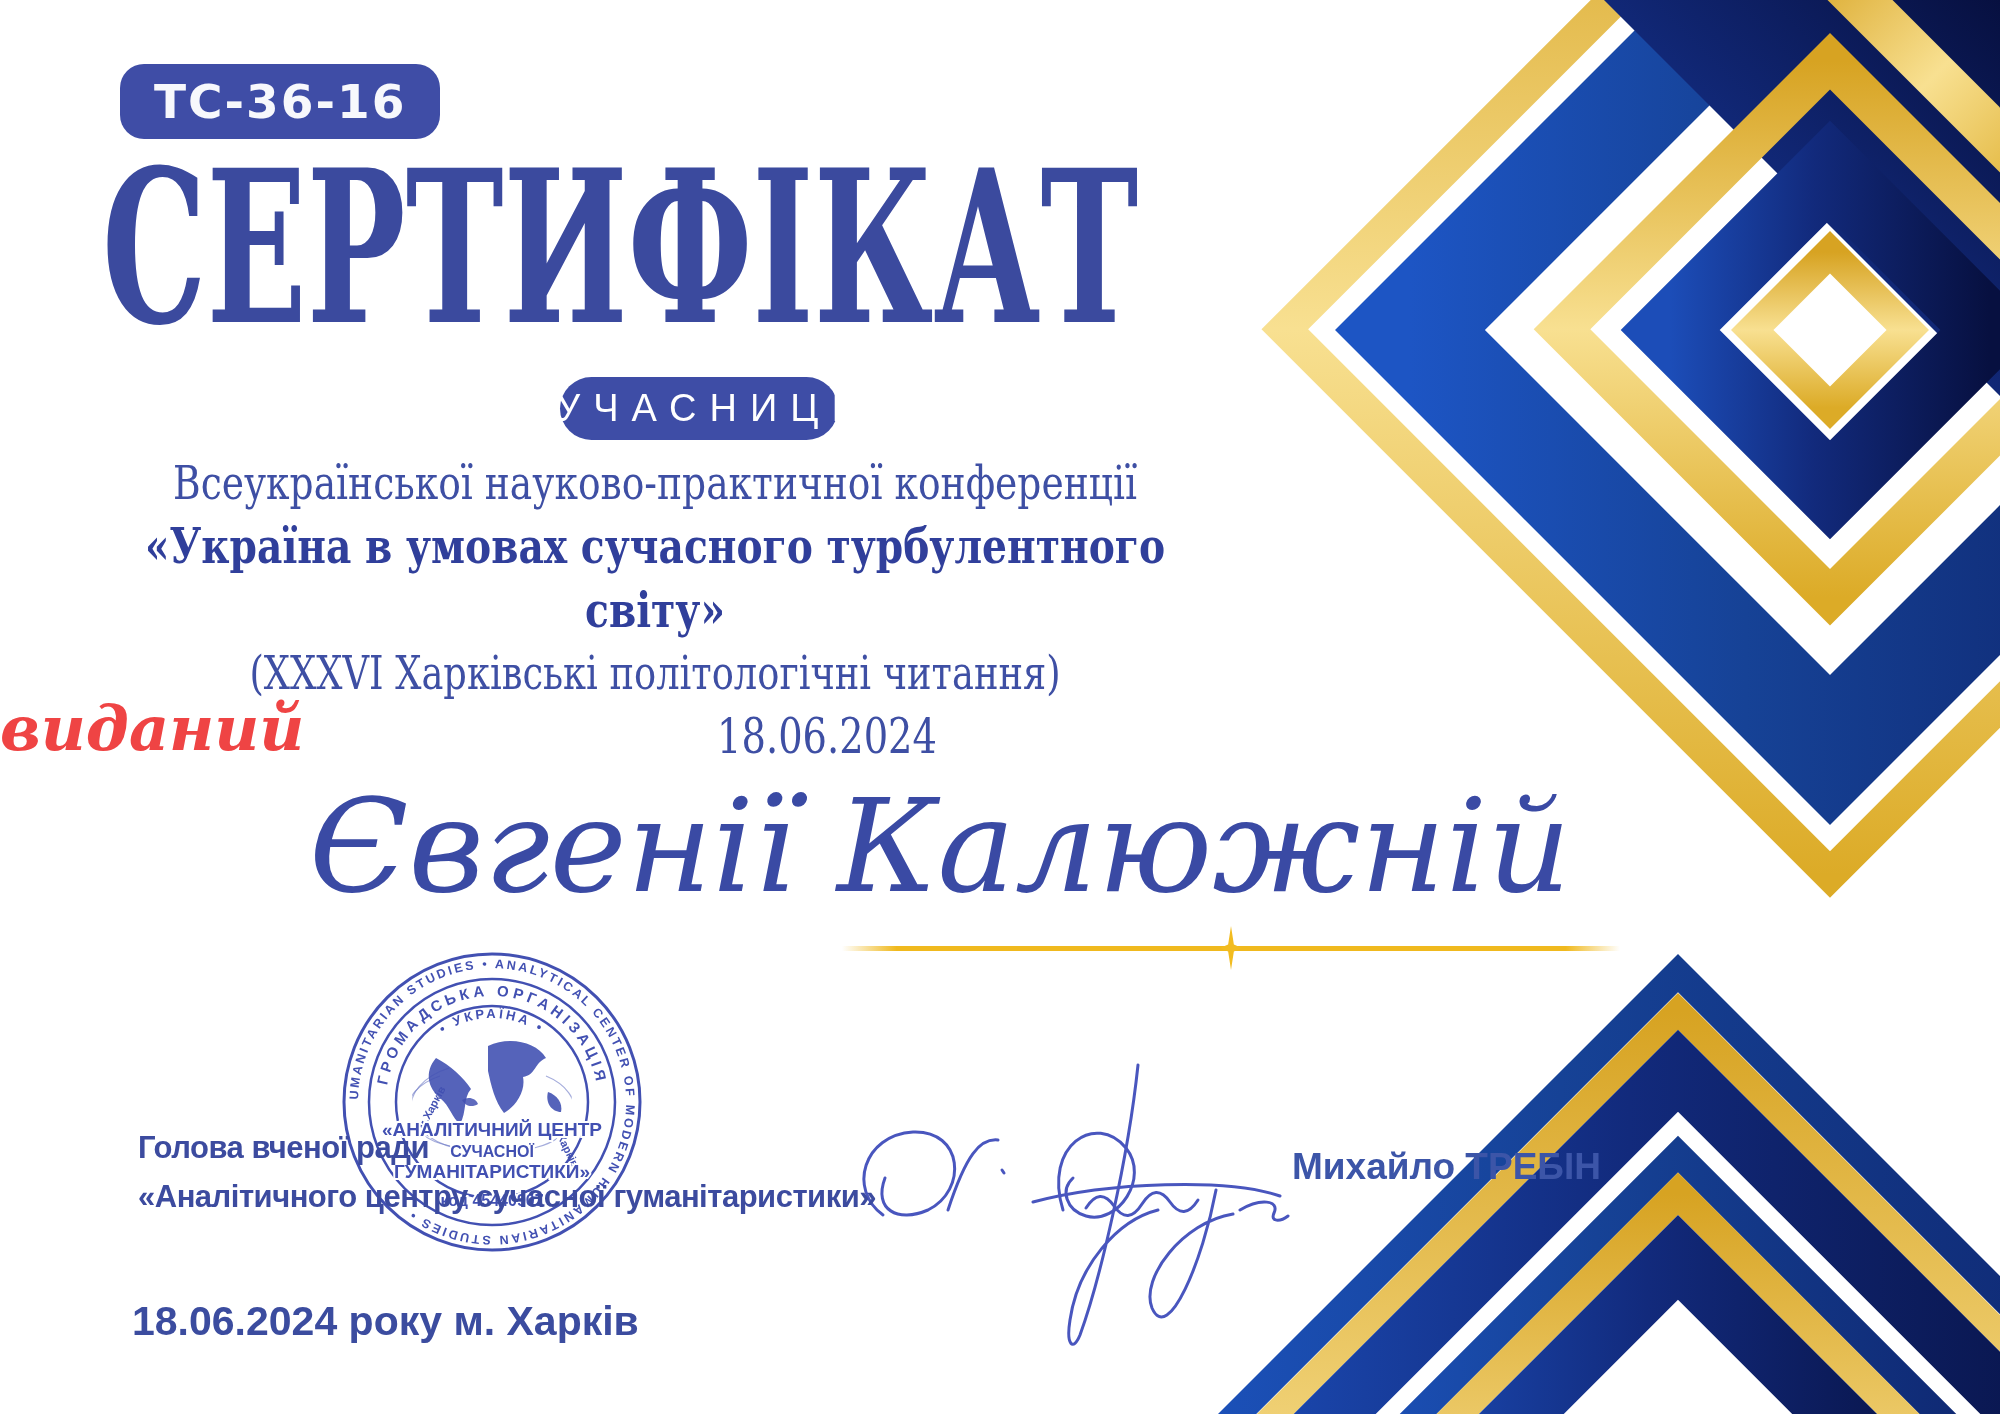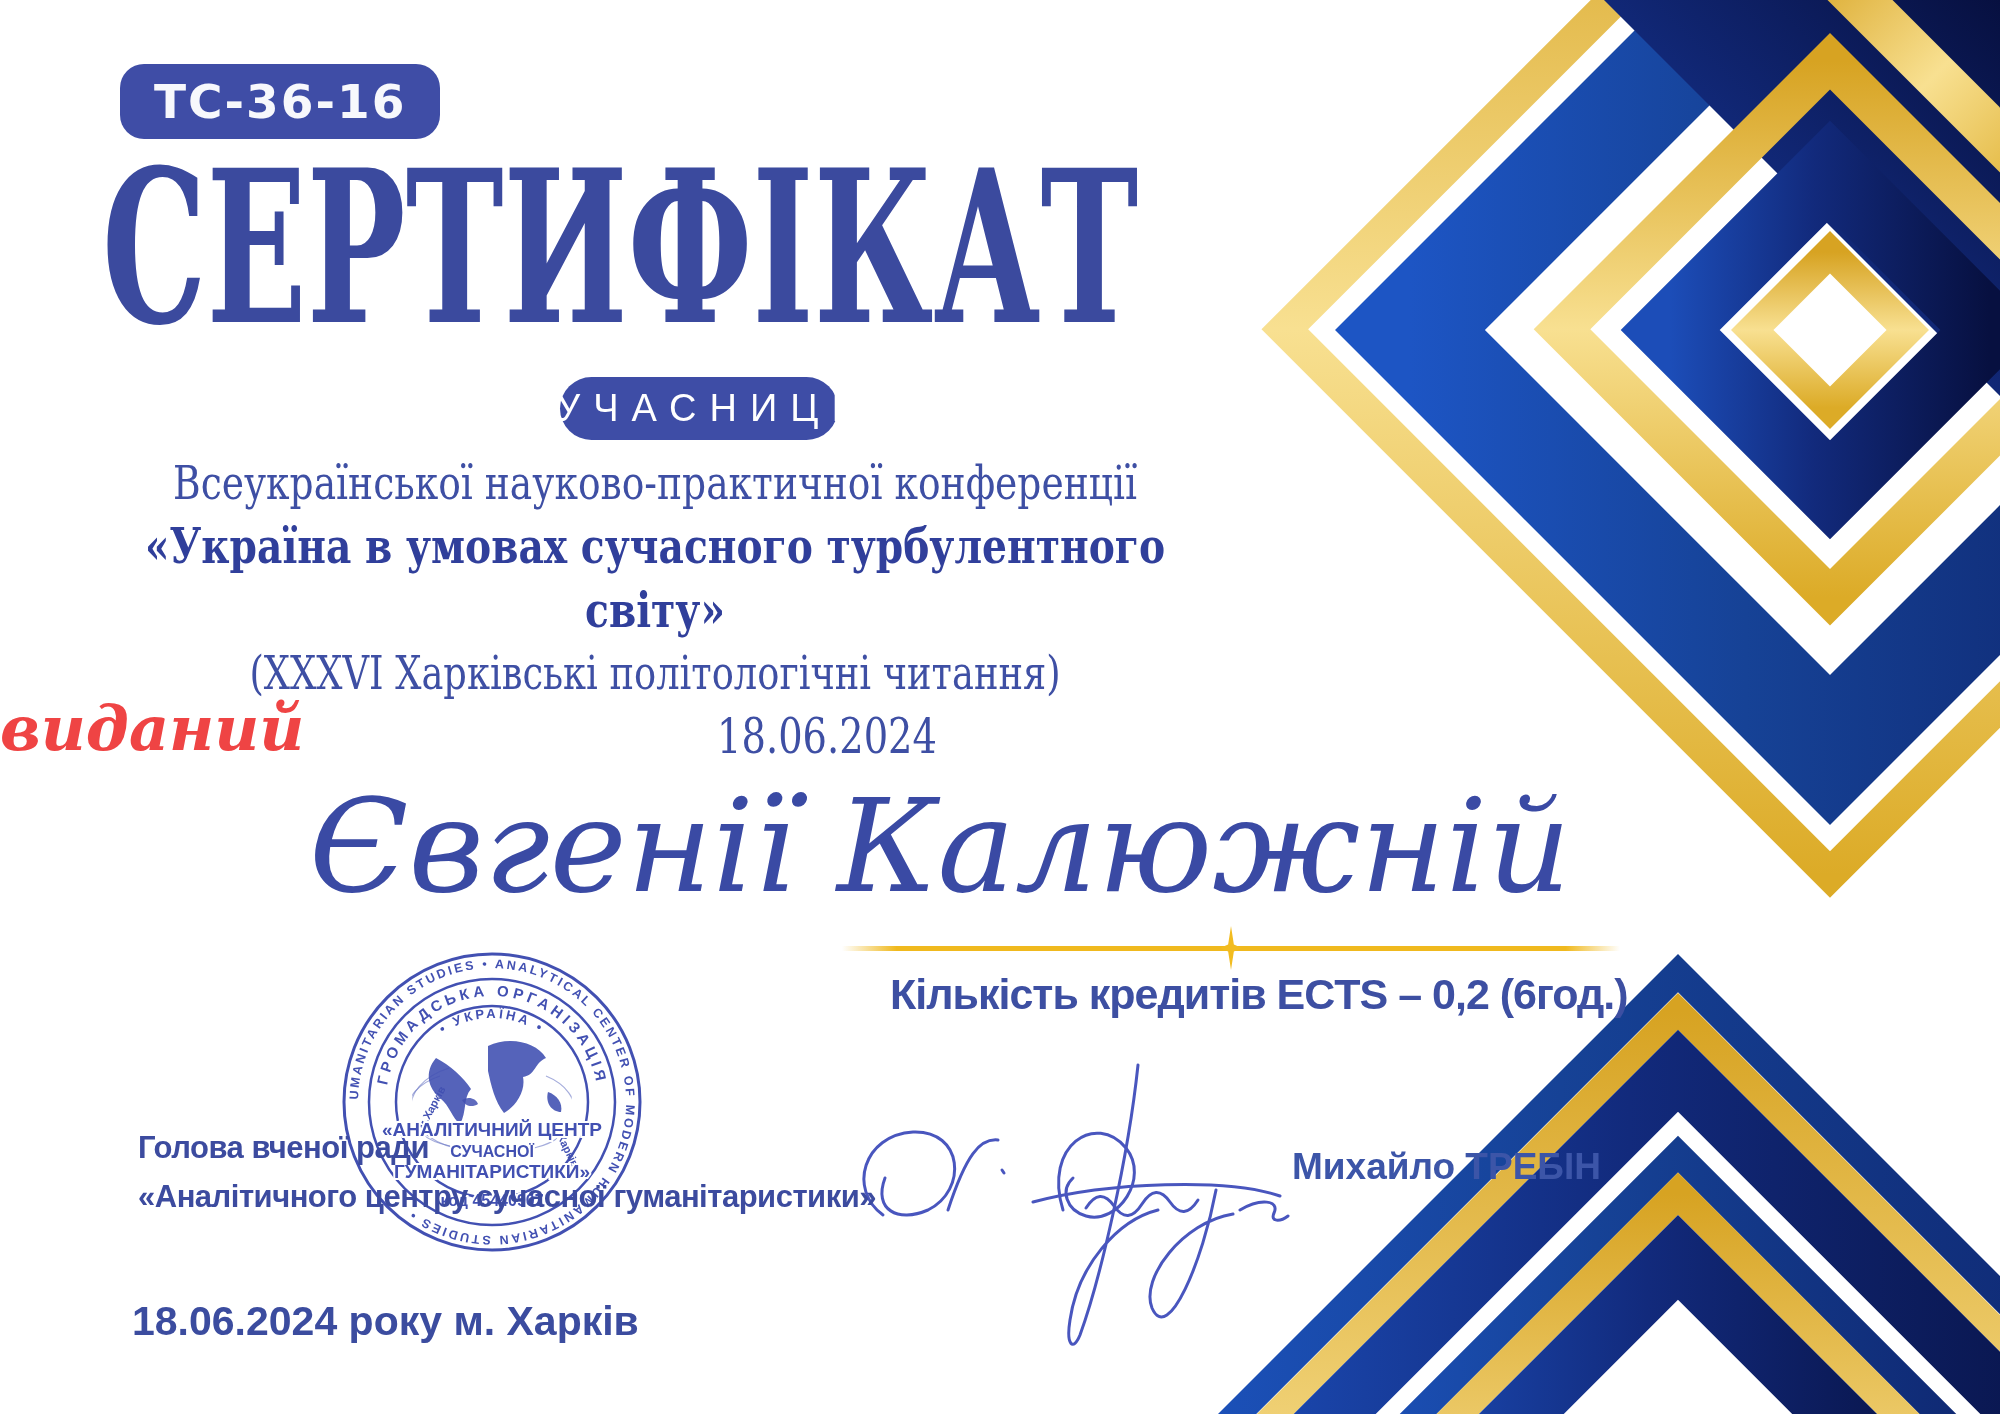--- a/index.html
+++ b/index.html
@@ -116,21 +116,20 @@
     <div class="l3">(XXXVI Харківські політологічні читання)</div>
     <div class="l4">18.06.2024</div>
   </div>
 
   <div class="layer" id="issued">виданий</div>
   <div class="layer" id="rname">Євгенії Калюжній</div>
 
   <div class="layer" id="divider"></div>
   <div class="layer" id="divstar"></div>
 
-  <div class="layer" id="ects">Кількість кредитів ECTS – 0,2 (6год.)</div>
 
   <div class="layer" id="stampwrap">
     <svg width="304" height="316" viewBox="0 0 304 316">
       <defs>
         <path id="arcOuter" d="M18,152 a134,134 0 1 1 268,0 a134,134 0 1 1 -268,0"></path>
         <path id="arcMid" d="M46,152 a106,106 0 1 1 212,0 a106,106 0 1 1 -212,0"></path>
         <path id="arcInn" d="M68,152 a84,84 0 1 1 168,0 a84,84 0 1 1 -168,0"></path>
         <clipPath id="mapClip">
             <circle cx="152" cy="142" r="80"></circle>
           </clipPath>

